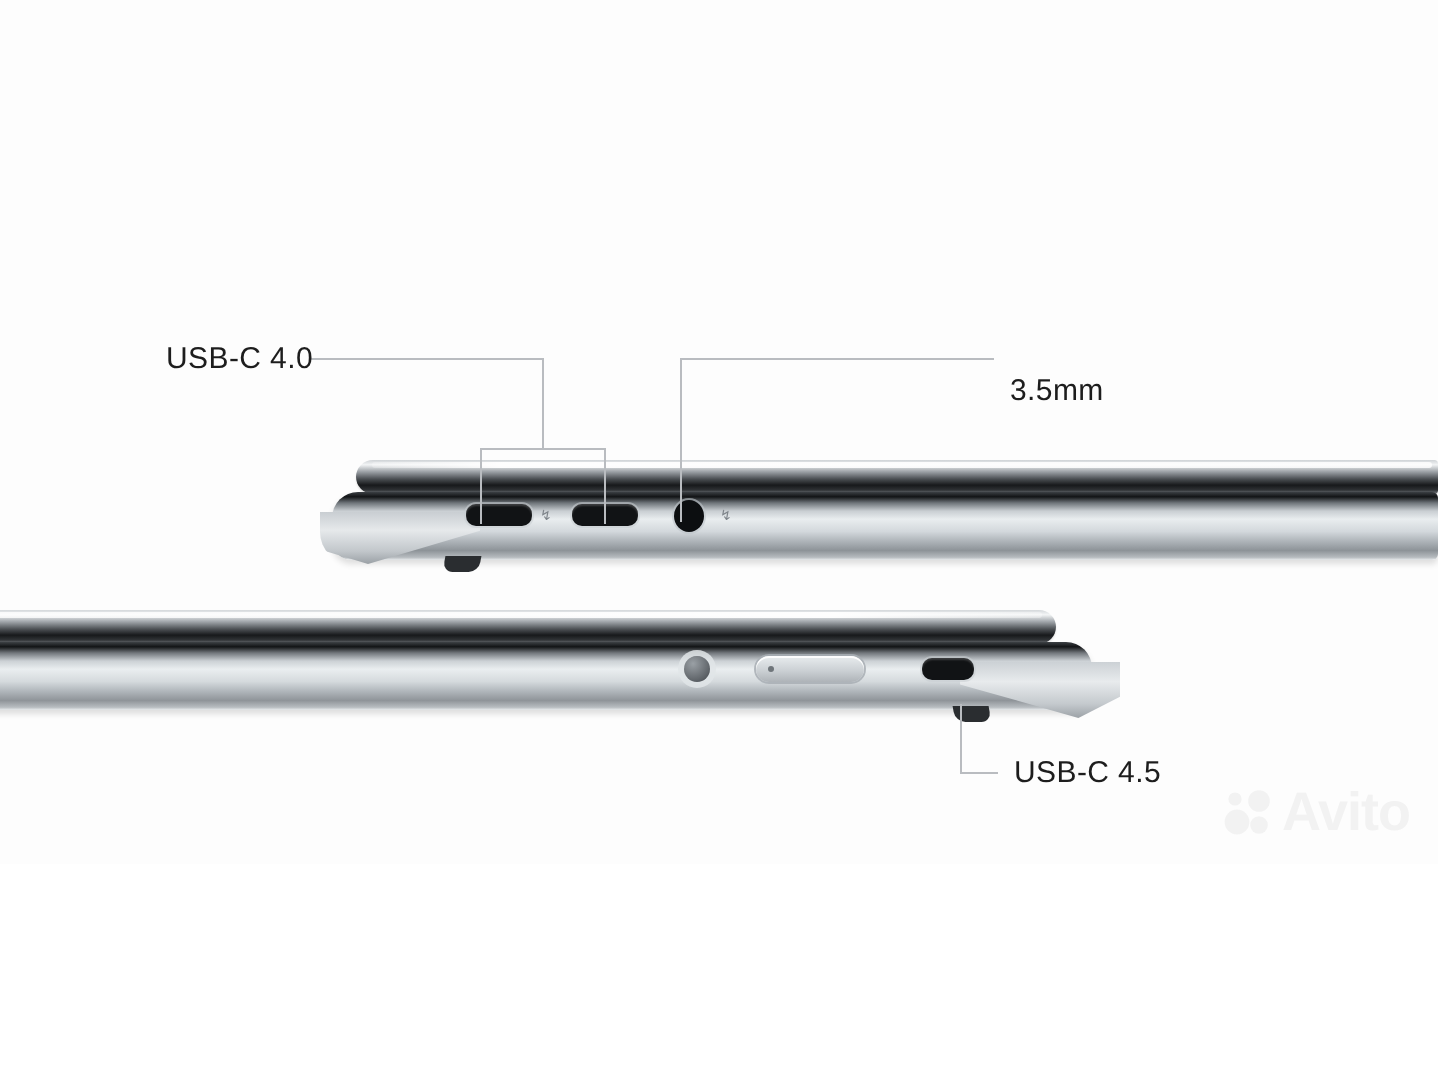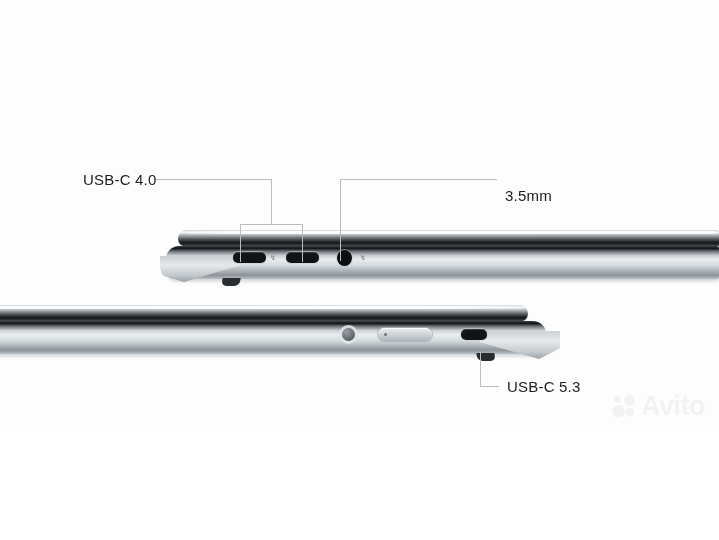--- a/index.html
+++ b/index.html
@@ -304,21 +304,21 @@
   <div id="l40-br" class="ln ln-v"></div>
 
   <div id="l35-h" class="ln ln-h"></div>
   <div id="l35-v" class="ln ln-v"></div>
 
   <div id="l32-v" class="ln ln-v"></div>
   <div id="l32-h" class="ln ln-h"></div>
 
   <div id="label-usbc40" class="anno">USB-C 4.0</div>
   <div id="label-35mm" class="anno">3.5mm</div>
-  <div id="label-usbc32" class="anno">USB-C 5.3</div>
+  <div id="label-usbc32" class="anno">USB-C 4.5</div>
 
   <div id="watermark">
     <svg width="26" height="26" viewBox="0 0 26 26" aria-hidden="true">
       <circle cx="7.5" cy="17" r="6.2" fill="#f2f2f2"></circle>
       <circle cx="18.5" cy="18.5" r="4.4" fill="#f2f2f2"></circle>
       <circle cx="18.5" cy="6.5" r="5.4" fill="#f2f2f2"></circle>
       <circle cx="6.5" cy="5.5" r="3.3" fill="#f2f2f2"></circle>
     </svg>
     <span id="watermark-text">Avito</span>
   </div>

